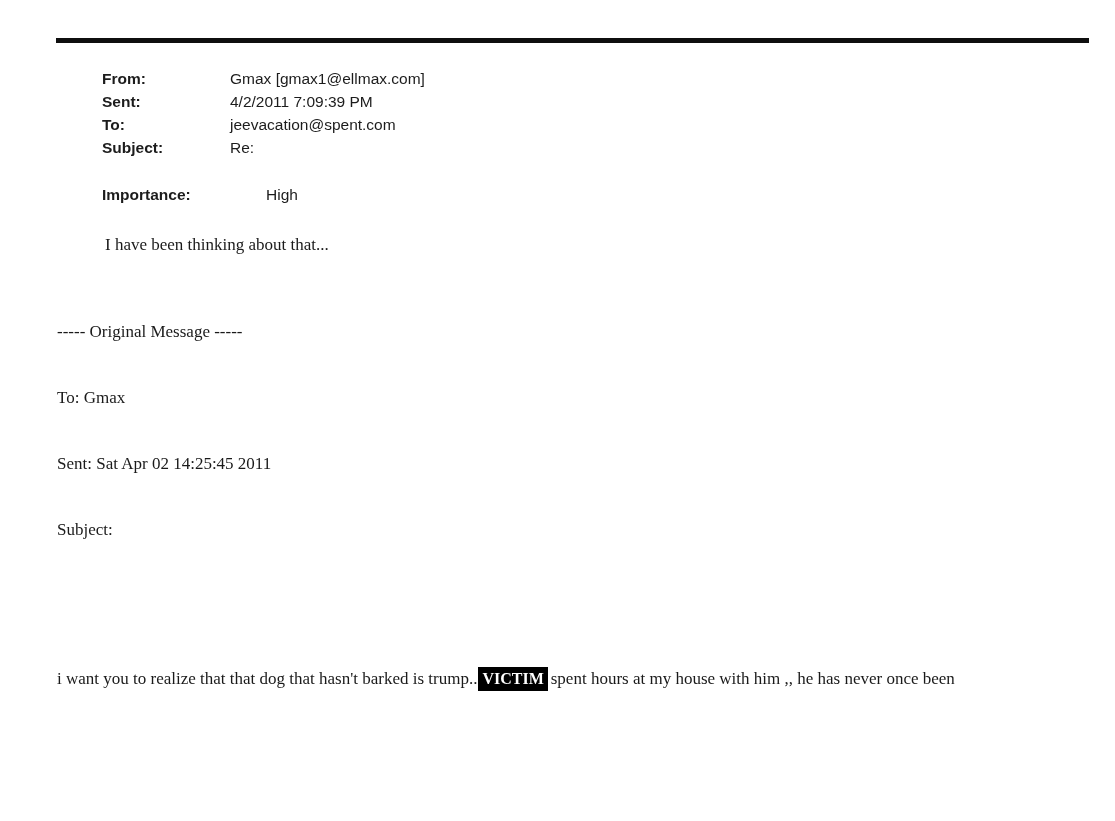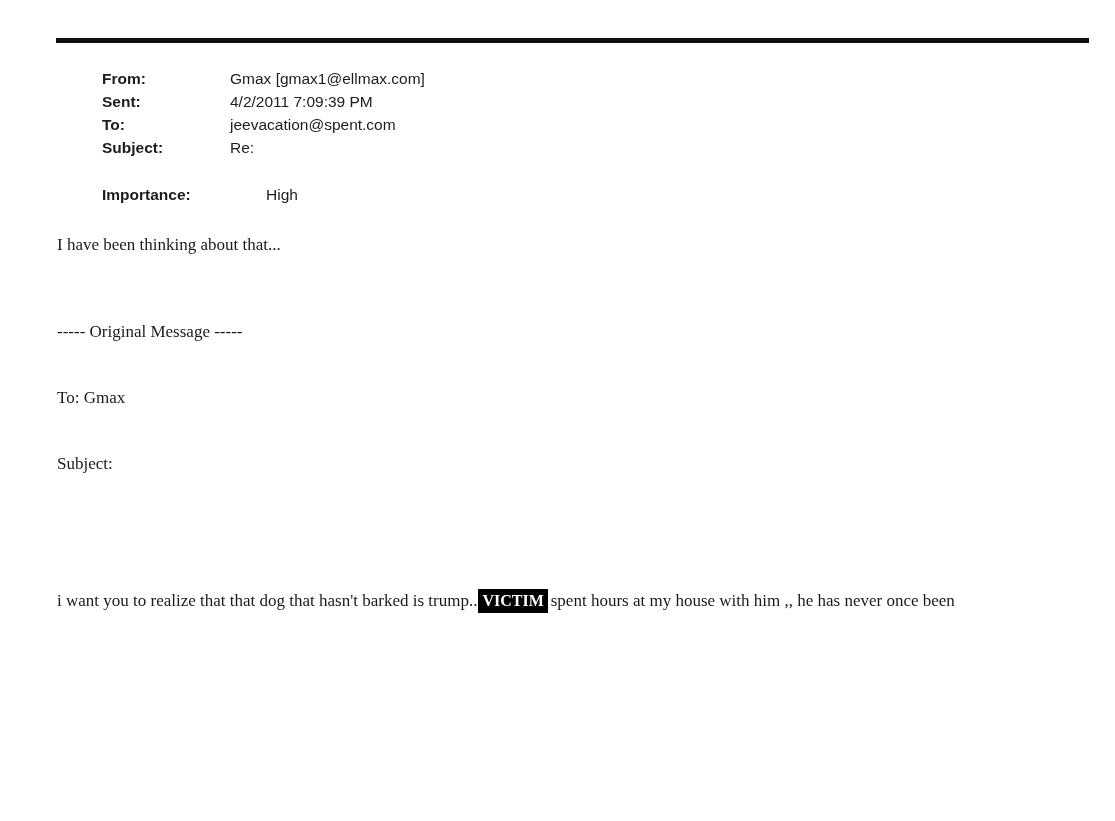--- a/index.html
+++ b/index.html
@@ -48,32 +48,32 @@
     font-weight: normal;
   }
   .importance-row { margin-top: 24px; gap: 36px; }
   
   .body-text {
     font-family: "Liberation Serif", serif;
     font-size: 17px;
     line-height: 22px;
     white-space: pre-wrap;
   }
-  .intro   { margin-top: 28px; }
+  .intro   { margin-top: 28px; margin-left: 48px; }
   .quote   { margin-top: 21px; }
   .message { margin-top: 22px; max-width: 1010px; }
   .redaction {
     display: inline-block;
     background: #000000;
     color: #ffffff;
     font-weight: bold;
     font-size: 16px;
     line-height: 21px;
     padding: 1px 4px 2px 4px;
-    margin: 4px 3px 0 1px;
+    margin: 16px 3px 0 1px;
     vertical-align: baseline;
   }
 </style>
 </head>
 <body>
 
 <div class="page">
 
   <div class="top-rule"></div>
 
@@ -100,20 +100,21 @@
         <span class="field-label">Importance:</span>
         <span class="field-value">High</span>
       </div>
     </div>
 
     <div class="body-text intro">I have been thinking about that...</div>
 
     <div class="body-text quote">
       <div>----- Original Message -----</div>
       <div>To: Gmax</div>
+      <div>Sent: Sat Apr 02 14:25:45 2011</div>
       <div>Subject:</div>
     </div>
 
     <div class="body-text message">
       <div><span>i want you to realize that that dog that hasn't barked is trump..</span><span class="redaction">VICTIM</span><span>spent hours at my house with him ,, he has never once been</span></div>
     </div>
 
   </div>
 </div>
 

